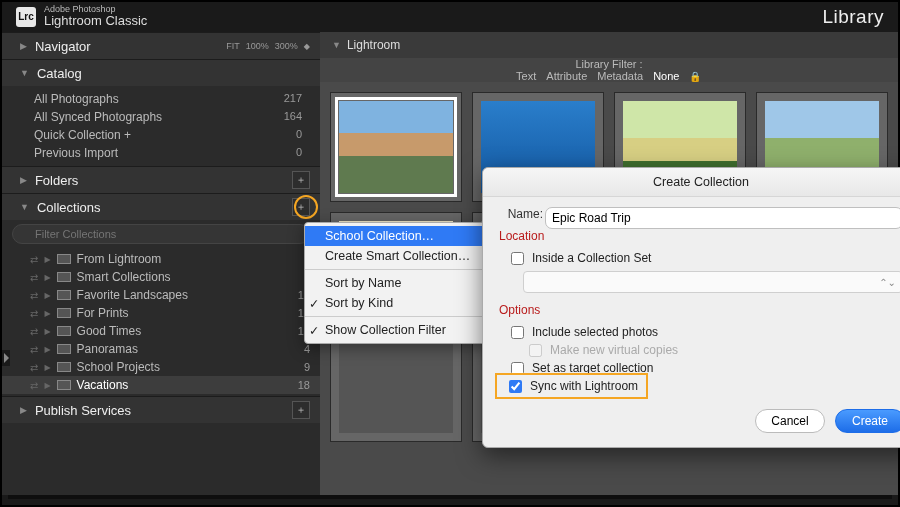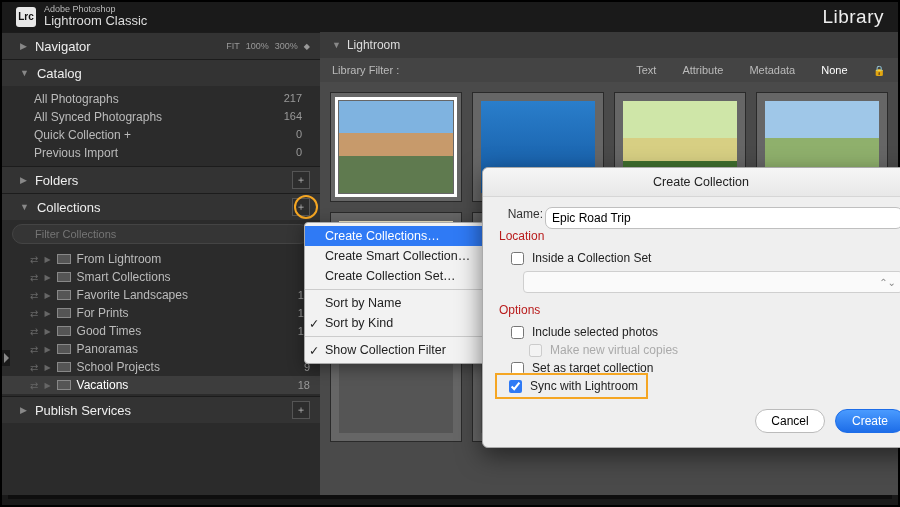--- a/index.html
+++ b/index.html
@@ -31,22 +31,22 @@
   .col-list { padding:2px 0; }
   .col-row { display:flex; align-items:center; padding:2px 10px 2px 28px; gap:6px; color:#bbb; font-size:12px; justify-content:space-between; }
   .col-row.selected { background:#3d3d3d; color:#fff; }
   .col-row .lhs { display:flex; align-items:center; gap:6px; overflow:hidden; }
   .col-row .tri2 { font-size:8px; color:#666; }
   .col-ico { width:14px; height:10px; background:#555; border:1px solid #888; }
   .count { color:#999; font-size:11px; }
   
   .tab-strip { height:26px; display:flex; align-items:center; padding:0 12px; background:#3a3a3a; color:#ddd; font-size:12px; gap:6px; }
   .tab-strip .tri { color:#888; }
-  .filter-bar { height:24px; display:flex; align-items:center; justify-content:space-between; padding:0 12px; background:#444; color:#bbb; font-size:11px; }
-  .filter-bar .opts { display:flex; gap:26px; align-items:flex-end; }
+  .filter-bar { height:24px; display:flex; align-items:center; justify-content:space-between; padding:0 12px; background:#444; color:#bbb; font-size:11px;flex-direction:column; }
+  .filter-bar .opts { display:flex; gap:10px; align-items:flex-end; }
   .filter-bar .opts span.active { color:#fff; }
   .grid { padding:10px; display:grid; grid-template-columns: repeat(4, 1fr); gap:10px; }
   .thumb { height:110px; background:#666; border:1px solid #2a2a2a; position:relative; }
   .thumb.sel { outline:3px solid #fff; outline-offset:-8px; }
   .thumb-inner { position:absolute; inset:8px; }
   
   .ctx-menu { position:absolute; left:302px; top:220px; width:190px; background:#f2f2f2; border:1px solid #aaa; border-radius:4px; box-shadow:0 4px 16px rgba(0,0,0,0.4); font-size:12.5px; color:#222; padding:3px 0; z-index:40; }
   .ctx-item { padding:3px 14px 3px 20px; position:relative; cursor:default; }
   .ctx-item.hl { background:#2f7af5; color:#fff; }
   .ctx-sep { height:1px; background:#ccc; margin:3px 0; }
@@ -291,23 +291,22 @@
             <div class="thumb-inner" style="background: rgb(85, 85, 85);"></div>
           </div>
           <div class="thumb">
             <div class="thumb-inner" style="background: rgb(85, 85, 85);"></div>
           </div>
         </div>
     </div>
   </div>
 
   <div class="ctx-menu" id="ctx-menu">
-      <div class="ctx-item hl"><span>Create Collections…</span></div>
+      <div class="ctx-item hl"><span>School Collection…</span></div>
       <div class="ctx-item"><span>Create Smart Collection…</span></div>
-      <div class="ctx-item"><span>Create Collection Set…</span></div>
       <div class="ctx-sep"></div>
       <div class="ctx-item"><span>Sort by Name</span></div>
       <div class="ctx-item"><span class="ctx-check">✓</span><span>Sort by Kind</span></div>
       <div class="ctx-sep"></div>
       <div class="ctx-item"><span class="ctx-check">✓</span><span>Show Collection Filter</span></div>
     </div>
 
   <div class="dialog">
     <div class="dlg-title">Create Collection</div>
     <div class="dlg-body">

